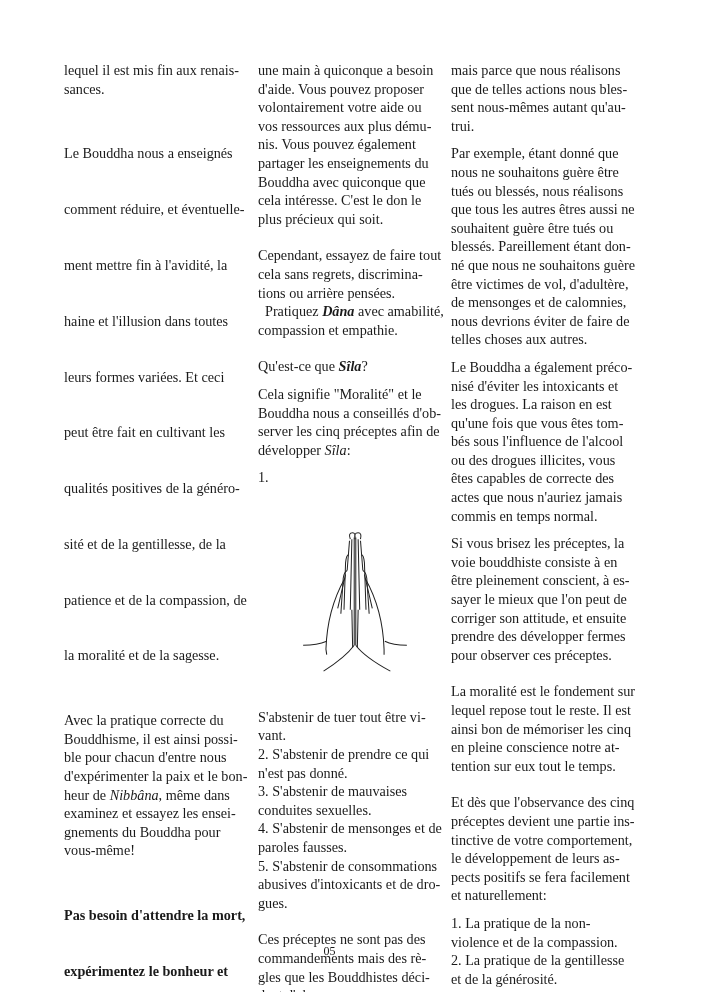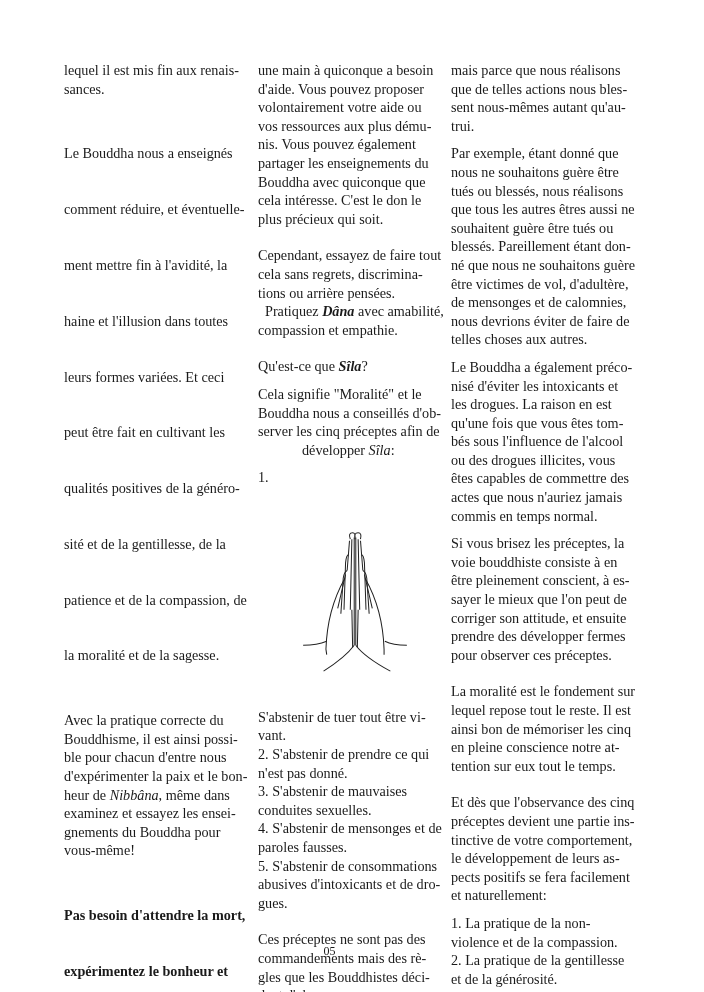--- a/index.html
+++ b/index.html
@@ -79,21 +79,21 @@
     <span class="ln">compassion et empathie.</span>
   </p>
   <div class="gap"></div>
   <p>
     <span class="ln" style="white-space:pre;"><span>Qu'est-ce que </span><b><i>Sîla</i></b><span>?</span></span>
   </p>
   <p>
     <span class="ln">Cela signifie "Moralité" et le</span>
     <span class="ln">Bouddha nous a conseillés d'ob-</span>
     <span class="ln">server les cinq préceptes afin de</span>
-    <span class="ln" style="white-space:pre;margin-left:44px;"><span>développer </span><i>Sîla</i><span>:</span></span>
+    <span class="ln" style="white-space:pre;"><span>développer </span><i>Sîla</i><span>:</span></span>
   </p>
   <p>
     <span class="ln">1.</span>
   </p>
   <div class="figure">
     <svg width="110" height="200" viewBox="0 0 140 220" fill="none" stroke="#222" stroke-width="1.3">
 
       <path d="M64 30 q-3 -8 3 -8 q4 0 3 8 M70 30 q-2 -8 4 -8 q5 0 3 8"></path>
       <path d="M63 32 L60 70 M77 32 L80 70"></path>
       <path d="M66 30 L64 120 M74 30 L76 120"></path>
@@ -153,21 +153,21 @@
     <span class="ln">nous devrions éviter de faire de</span>
     <span class="ln">telles choses aux autres.</span>
   </p>
   <p>
     <span class="ln">Le Bouddha a également préco-</span>
     <span class="ln">nisé d'éviter les intoxicants et</span>
     <span class="ln">les drogues. La raison en est</span>
     <span class="ln">qu'une fois que vous êtes tom-</span>
     <span class="ln">bés sous l'influence de l'alcool</span>
     <span class="ln">ou des drogues illicites, vous</span>
-    <span class="ln">êtes capables de commettre des</span>
+    <span class="ln">êtes capables de correcte des</span>
     <span class="ln">actes que nous n'auriez jamais</span>
     <span class="ln">commis en temps normal.</span>
   </p>
   <p>
     <span class="ln">Si vous brisez les préceptes, la</span>
     <span class="ln">voie bouddhiste consiste à en</span>
     <span class="ln">être pleinement conscient, à es-</span>
     <span class="ln">sayer le mieux que l'on peut de</span>
     <span class="ln">corriger son attitude, et ensuite</span>
     <span class="ln">prendre des développer fermes</span>

